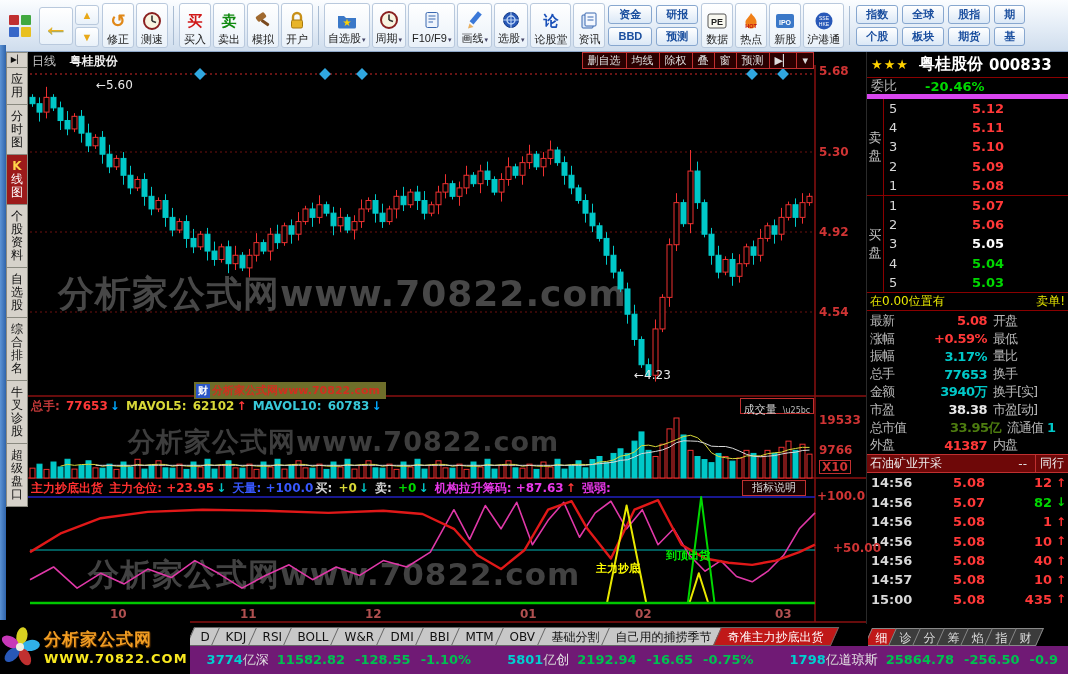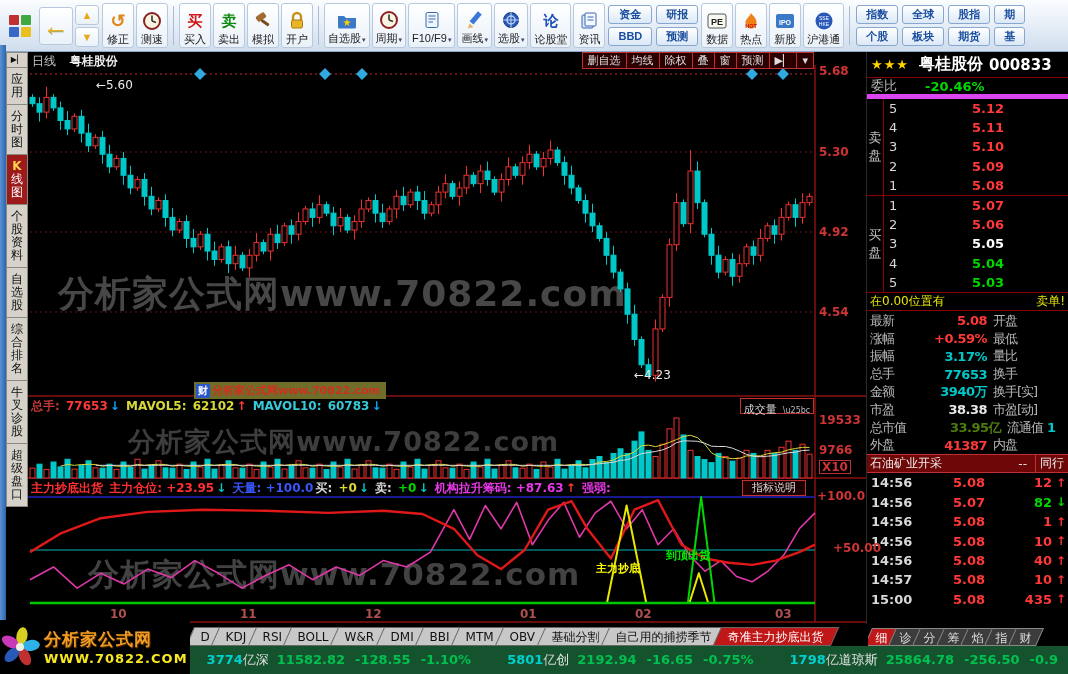--- a/index.html
+++ b/index.html
@@ -83,21 +83,21 @@
 
 #ind-tabs{position:absolute;left:190px;top:624px;width:676px;height:22px;background:#000;display:flex;align-items:flex-end;overflow:hidden;}
 .itab{height:19px;margin-right:-6px;padding:0 10px;background:#c8c8c8;color:#111;font-size:12px;line-height:19px;transform:skewX(-24deg);border:1px solid #666;white-space:nowrap;}
 .itab span{display:inline-block;transform:skewX(24deg);}
 .itab.sel{background:#c01818;color:#fff;z-index:2;}
 #panel-tabs{position:absolute;left:868px;top:624px;width:200px;height:22px;background:#000;display:flex;align-items:flex-end;overflow:hidden;}
 .ptab{height:18px;margin-right:-4px;padding:0 7px;background:#3c3c3c;color:#ddd;font-size:12px;line-height:18px;transform:skewX(-24deg);border:1px solid #888;}
 .ptab span{display:inline-block;transform:skewX(24deg);}
 .ptab.sel{background:#c01818;color:#fff;}
 
-#statusbar{position:absolute;left:0;top:646px;width:1068px;height:28px;background:#14532d;display:flex;align-items:center;font-size:13px;font-weight:bold;white-space:nowrap;overflow:hidden;}
+#statusbar{position:absolute;left:0;top:646px;width:1068px;height:28px;background:#701a75;display:flex;align-items:center;font-size:13px;font-weight:bold;white-space:nowrap;overflow:hidden;}
 .seg{margin-left:26px;}
 .seg .amt{color:#00d0d0;}
 .seg .unit{color:#d0d0d0;font-weight:normal;}
 .seg .nm{color:#e8e8e8;font-weight:normal;margin-right:8px;}
 .seg .gv{color:#00c050;margin-right:10px;}
 #logo{position:absolute;left:0;top:620px;width:190px;height:54px;background:#000;z-index:8;display:flex;align-items:center;}
 .logo-txt{margin-left:4px;}
 .logo-title{color:#f09c22;font-size:17px;font-weight:bold;letter-spacing:1px;text-shadow:1px 1px 1px #5a3000;}
 .logo-url{color:#f8e820;font-size:13px;font-weight:bold;letter-spacing:1px;}
 </style>

